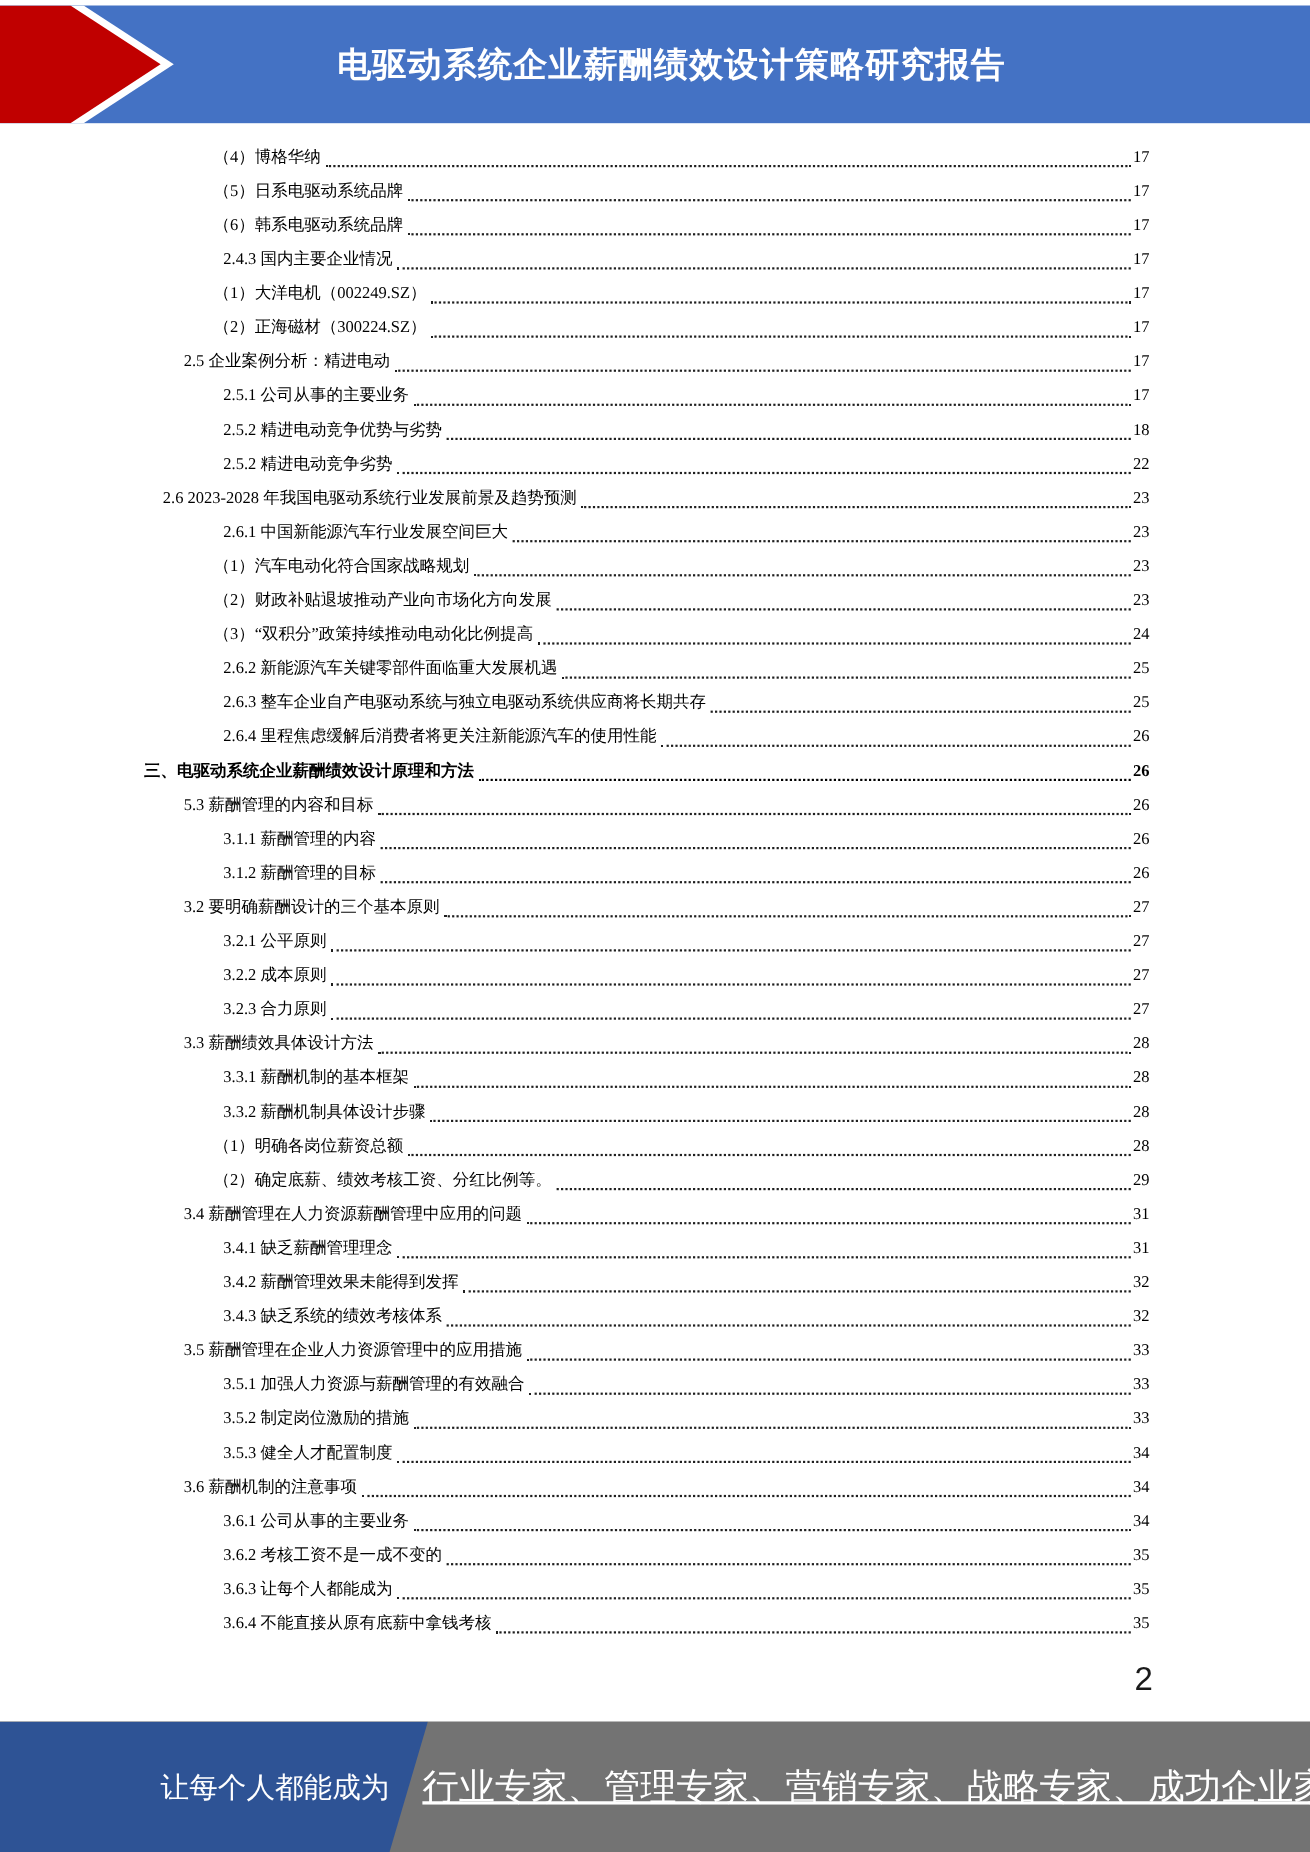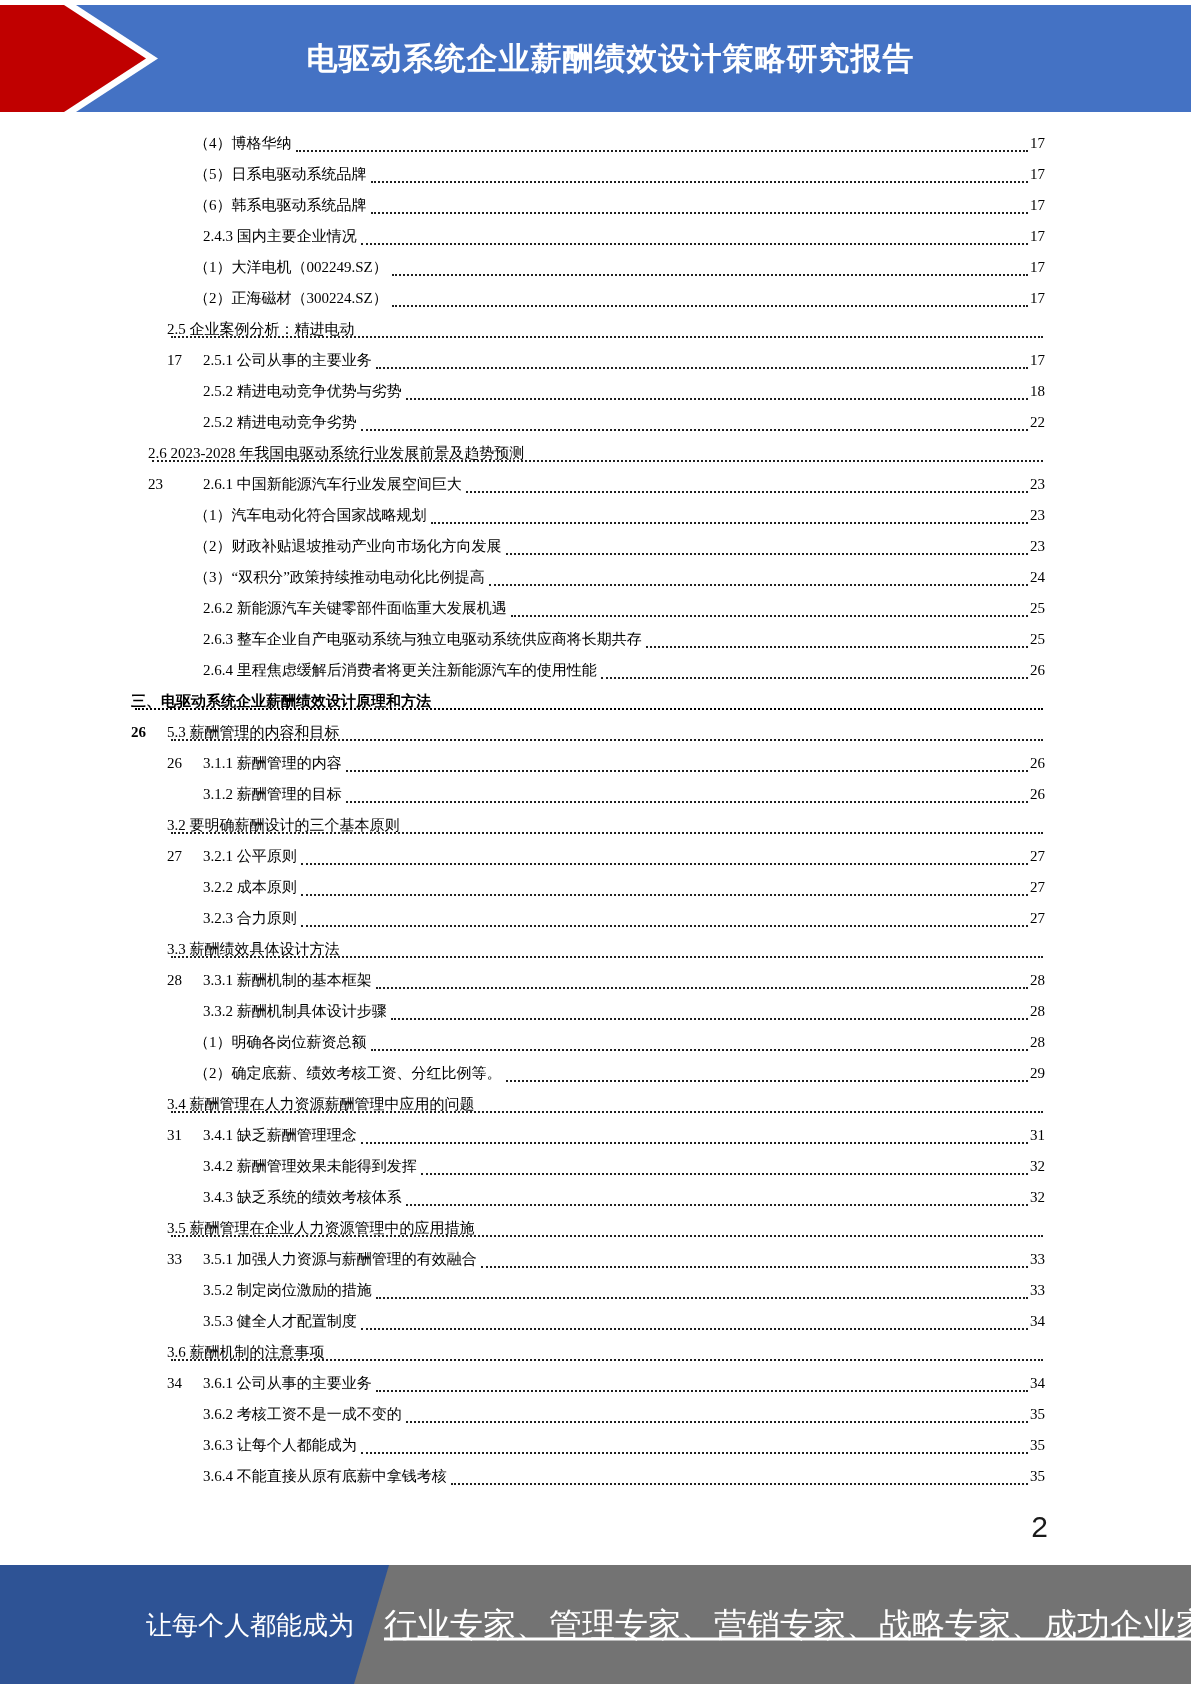--- a/index.html
+++ b/index.html
@@ -42,22 +42,22 @@
   .toc-label { white-space: nowrap; }
   .toc-page  { white-space: nowrap; }
   .leader { flex: 1 1 auto; min-width: 10px; position: relative; margin: 0 1px; }
   .leader::after {
     content: "";
     position: absolute; left: 3px; right: 1px; bottom: 7px;
     border-bottom: 2.2px dotted #1f1f1f;
   }
   .lvl-chapter { font-weight: 700; }
   .lvl-chapter .leader::after { border-bottom-width: 2.6px; border-bottom-color:#000; }
-  .lvl-chapter { padding-left: 0px; flex-direction: column; }
-  .lvl-s1      { padding-left: 36px; flex-direction: column; }
+  .lvl-chapter { padding-left: 0px; }
+  .lvl-s1      { padding-left: 36px; }
   .lvl-s2      { padding-left: 72px; }
   .lvl-paren   { padding-left: 63px; }
   .toc-row.tight { padding-left: 17px; }
 
   
   #page-number {
     position: absolute; top: 1510px; right: 143px;
     font-size: 30px; color: #1a1a1a;
     font-family: "Liberation Sans", "DejaVu Sans", sans-serif;
   }

